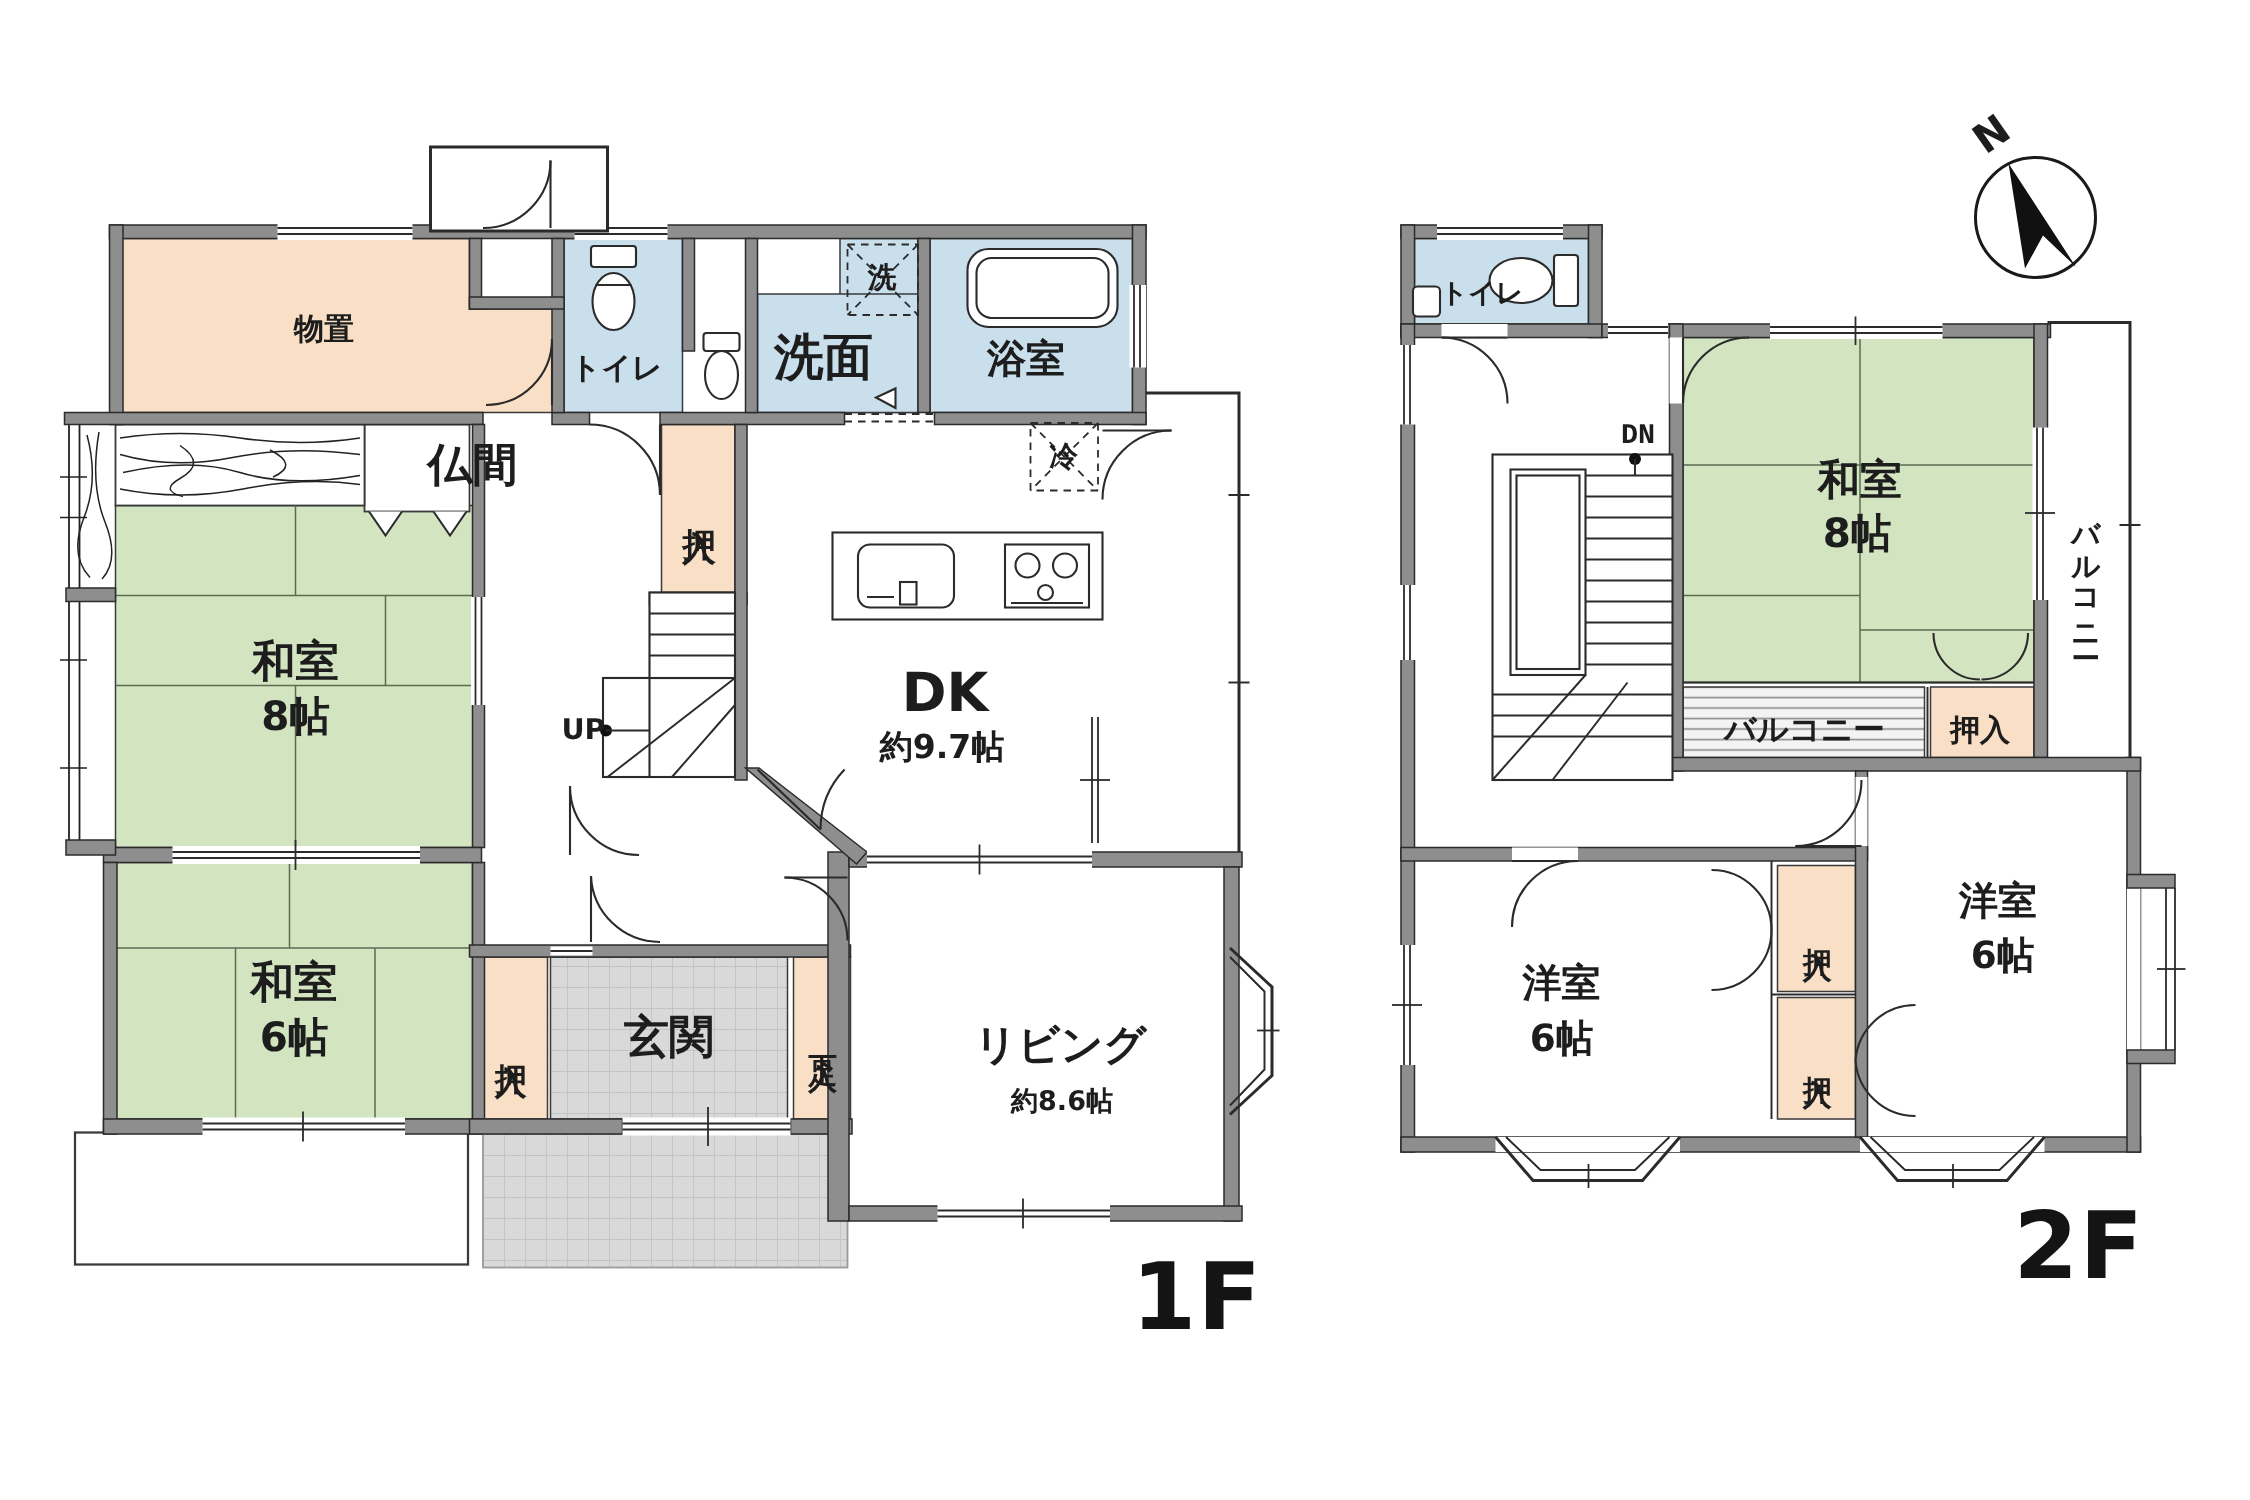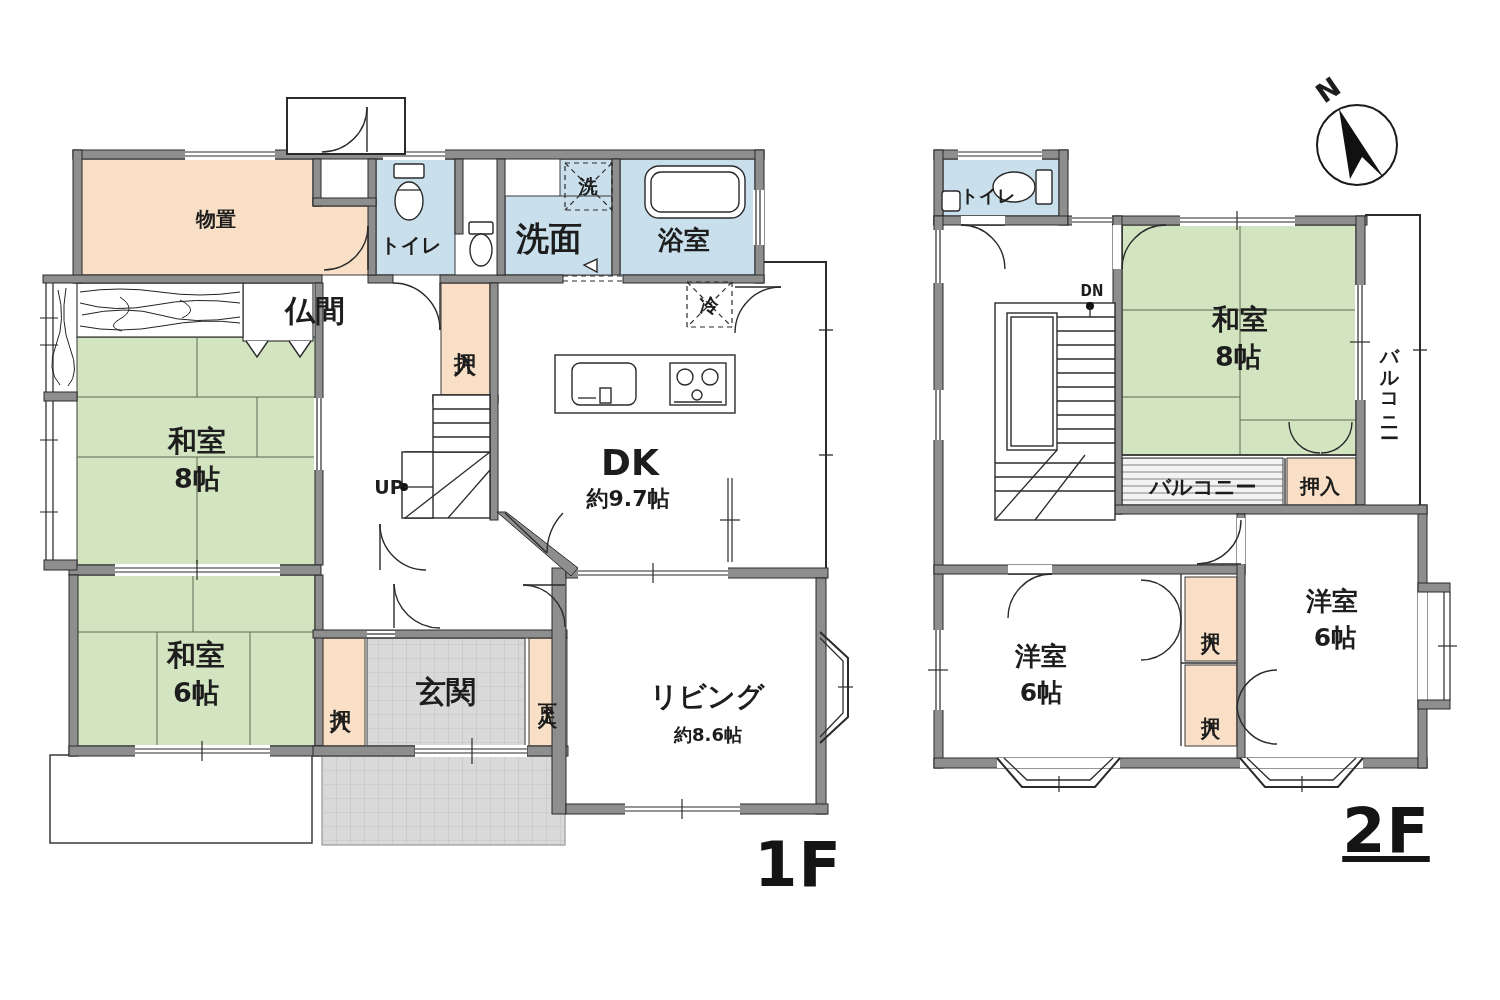--- a/index.html
+++ b/index.html
@@ -433,16 +433,16 @@
   <div class="lbl" style="left:1238px;top:356px;font-size:27px;">8帖</div>
   <div class="lbl v" style="left:1390px;top:382px;font-size:19px;">バルコニー</div>
   <div class="lbl" style="left:1203px;top:487px;font-size:21px;">バルコニー</div>
   <div class="lbl" style="left:1320px;top:486px;font-size:20px;">押入</div>
   <div class="lbl v" style="left:1211px;top:619px;font-size:19px;">押入</div>
   <div class="lbl v" style="left:1211px;top:704px;font-size:19px;">押入</div>
   <div class="lbl" style="left:1041px;top:656px;font-size:26px;">洋室</div>
   <div class="lbl" style="left:1041px;top:692px;font-size:25px;">6帖</div>
   <div class="lbl" style="left:1332px;top:601px;font-size:26px;">洋室</div>
   <div class="lbl" style="left:1335px;top:637px;font-size:25px;">6帖</div>
-  <div class="lbl floor-big" style="left:1386px;top:831px;text-decoration:underline;">2F</div>
+  <div class="lbl floor-big" style="left:1386px;top:831px;">2F</div>
 
   <div class="lbl north" style="left:1328px;top:90px;">N</div>
 </div>
 
 </body></html>

